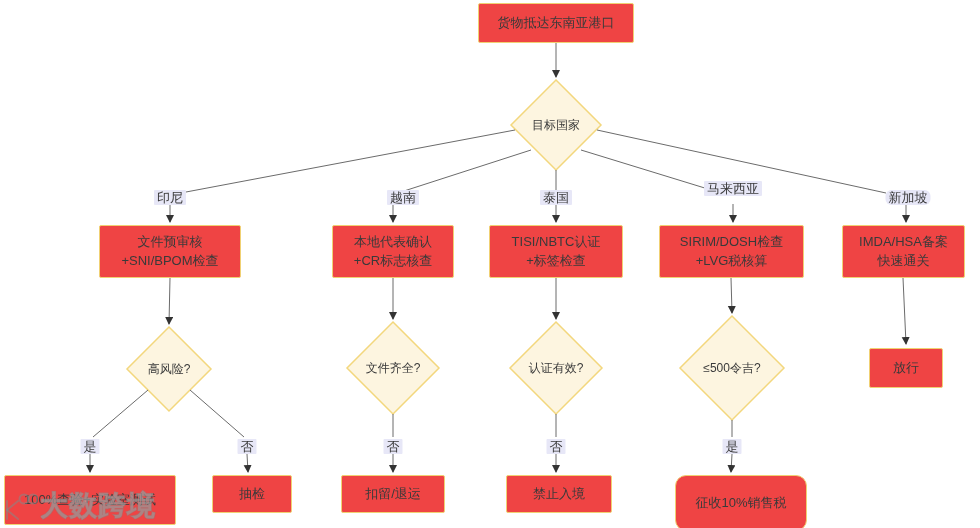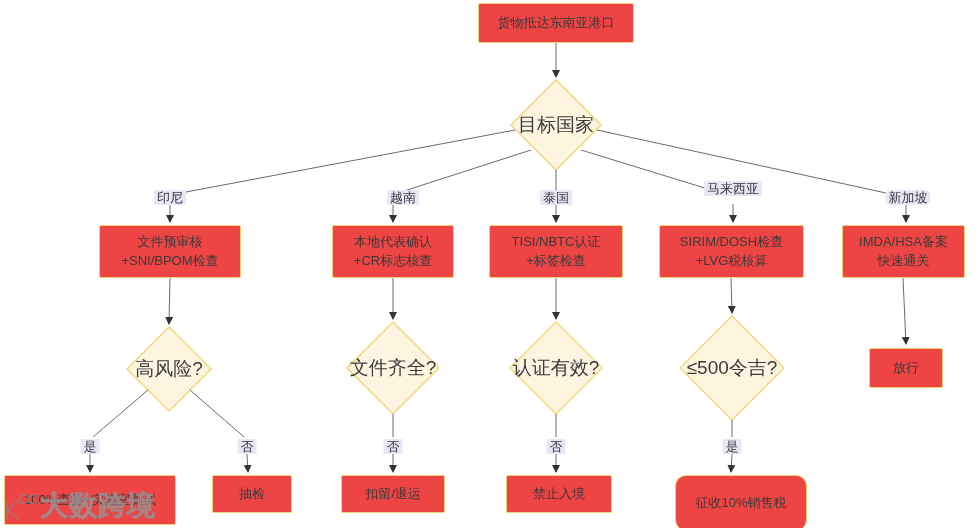--- a/index.html
+++ b/index.html
@@ -10,21 +10,21 @@
   #wires{position:absolute;left:0;top:0;width:980px;height:528px;z-index:1;}
   #wires line{stroke:#6b6b6b;stroke-width:1;}
   #wires polygon.diamond{stroke:#f3d77d;stroke-width:1.5;}
   .node{
     position:absolute;z-index:2;display:flex;align-items:center;justify-content:center;
     text-align:center;background:#ef4444;border:1.5px solid #f0d173;border-radius:2px;
     font-size:13px;line-height:1.45;box-sizing:border-box;
   }
   .dlabel{
     position:absolute;z-index:2;display:flex;align-items:center;justify-content:center;
-    text-align:right;font-size:19px;background:transparent;border:none;
+    text-align:right;font-size:12px;background:transparent;border:none;
   }
   .taglabel{
     position:absolute;z-index:3;transform:translateX(-50%);
     background:#e7e7f7;color:#3a3a3a;font-size:13px;line-height:15px;
     padding:0 3px;border-radius:1px;white-space:nowrap;
   }
   .procline{display:block;white-space:nowrap;}
   #watermark{
     position:absolute;left:2px;top:487px;z-index:5;display:flex;align-items:center;gap:2px;
     pointer-events:none;

